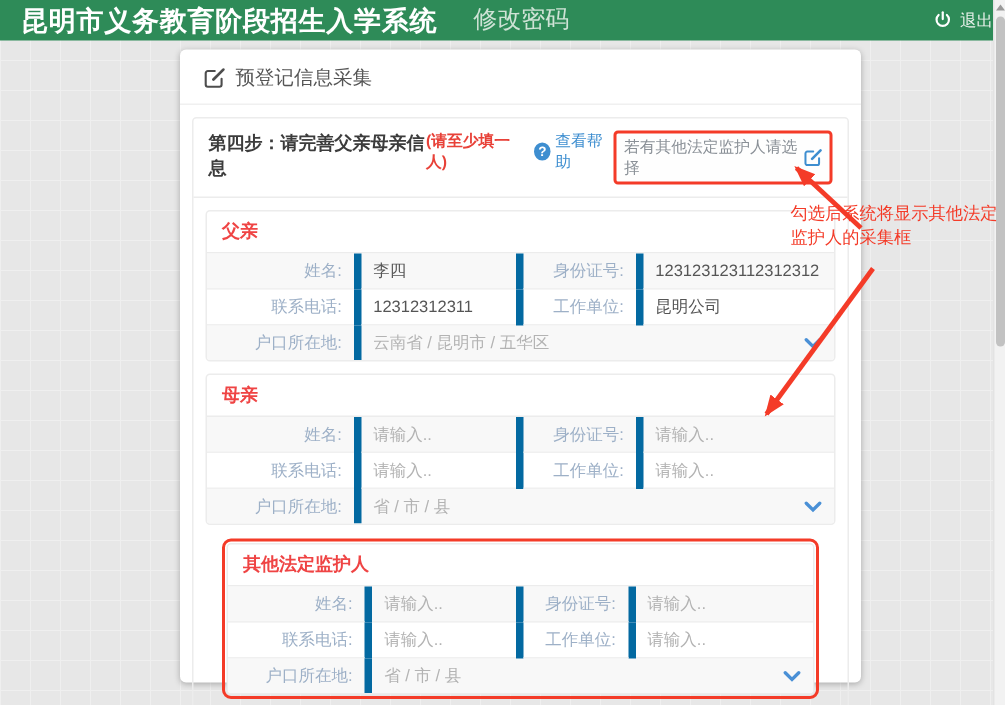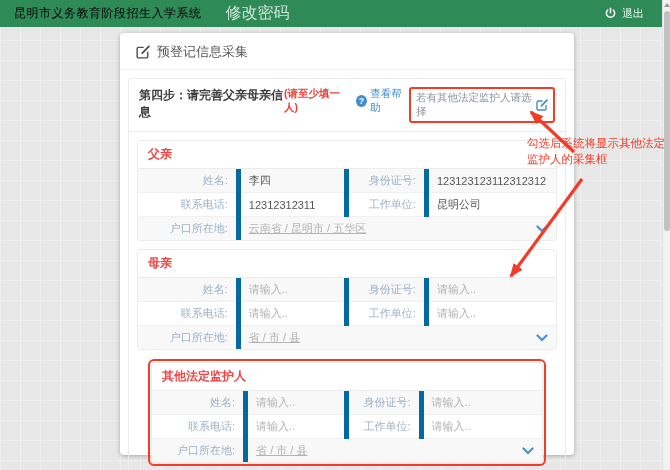--- a/index.html
+++ b/index.html
@@ -9,23 +9,23 @@
     font-family:"Liberation Sans","DejaVu Sans",sans-serif;
     background-color:#e7e7e7;
     background-image:linear-gradient(#efefef 1px, transparent 1px),
                      linear-gradient(90deg,#efefef 1px, transparent 1px);
     background-size:20px 20px;
     color:#555;
   }
   
   .topbar{position:absolute;left:0;top:0;width:662px;height:27px;
     background:var(--header-green,#2e8b58);display:flex;align-items:center;z-index:5;}
-  .topbar-title{margin-left:14px;font-size:12px;font-weight:normal;color:#000000;letter-spacing:.5px;}
+  .topbar-title{margin-left:14px;font-size:18px;font-weight:bold;color:#ffffff;letter-spacing:.5px;}
   .topbar-pwd{margin-left:24px;font-size:16px;color:#cfe3d6;cursor:pointer;}
-  .topbar-right{margin-left:auto;margin-right:18px;display:flex;align-items:center;gap:5px;
+  .topbar-right{margin-left:auto;display:flex;align-items:center;gap:5px;
     font-size:11px;color:#eaf2ec;cursor:pointer;}
   
   .scrollbar{position:absolute;right:0;top:0;width:8px;height:470px;background:#f2f2f2;
     border-left:1px solid #e3e3e3;z-index:6;}
   .sb-up{position:absolute;top:3px;left:1px;width:0;height:0;
     border-left:3px solid transparent;border-right:3px solid transparent;border-bottom:4px solid #9a9a9a;}
   .sb-thumb{position:absolute;top:11px;left:1px;width:6px;height:220px;background:#c2c2c2;border-radius:3px;}
   
   .card{position:absolute;left:120px;top:33px;width:454px;height:422px;background:#fff;
     border-radius:4px;box-shadow:0 1px 4px rgba(0,0,0,.28);z-index:4;}
@@ -53,21 +53,21 @@
   table.ftable{width:100%;border-collapse:collapse;font-size:11px;}
   .ftable td{padding:4px 8px;height:21px;border-top:1px solid #f0f0f0;}
   .ftable tr:first-child td{border-top:none;}
   .ftable td + td{border-left:5px solid #0369a1;}
   .ftable tr:nth-child(odd){background:#f8f8f8;}
   td.lbl{width:24%;text-align:right;color:var(--label-blue-gray,#9db0c7);}
   td.lbl2{width:19%;}
   td.val{width:26%;color:var(--value-gray,#555);}
   td.val2{width:31%;color:var(--value-gray,#555);}
   .ph{color:var(--placeholder-gray,#b3b3b3) !important;}
-  td.region{color:var(--placeholder-gray,#b3b3b3);text-decoration:underline;}
+  td.region{color:var(--placeholder-gray,#b3b3b3);}
   .region-wrap{display:flex;align-items:center;}
   .chev{margin-left:auto;display:flex;align-items:center;cursor:pointer;}
   
   .annot-note{position:absolute;left:527px;top:135px;width:146px;z-index:20;
     font-size:11.5px;line-height:1.42;color:var(--annotation-red,#f43b28);pointer-events:none;}
   svg.overlay{position:absolute;left:0;top:0;z-index:19;pointer-events:none;}
 </style>
 </head>
 <body>
 

